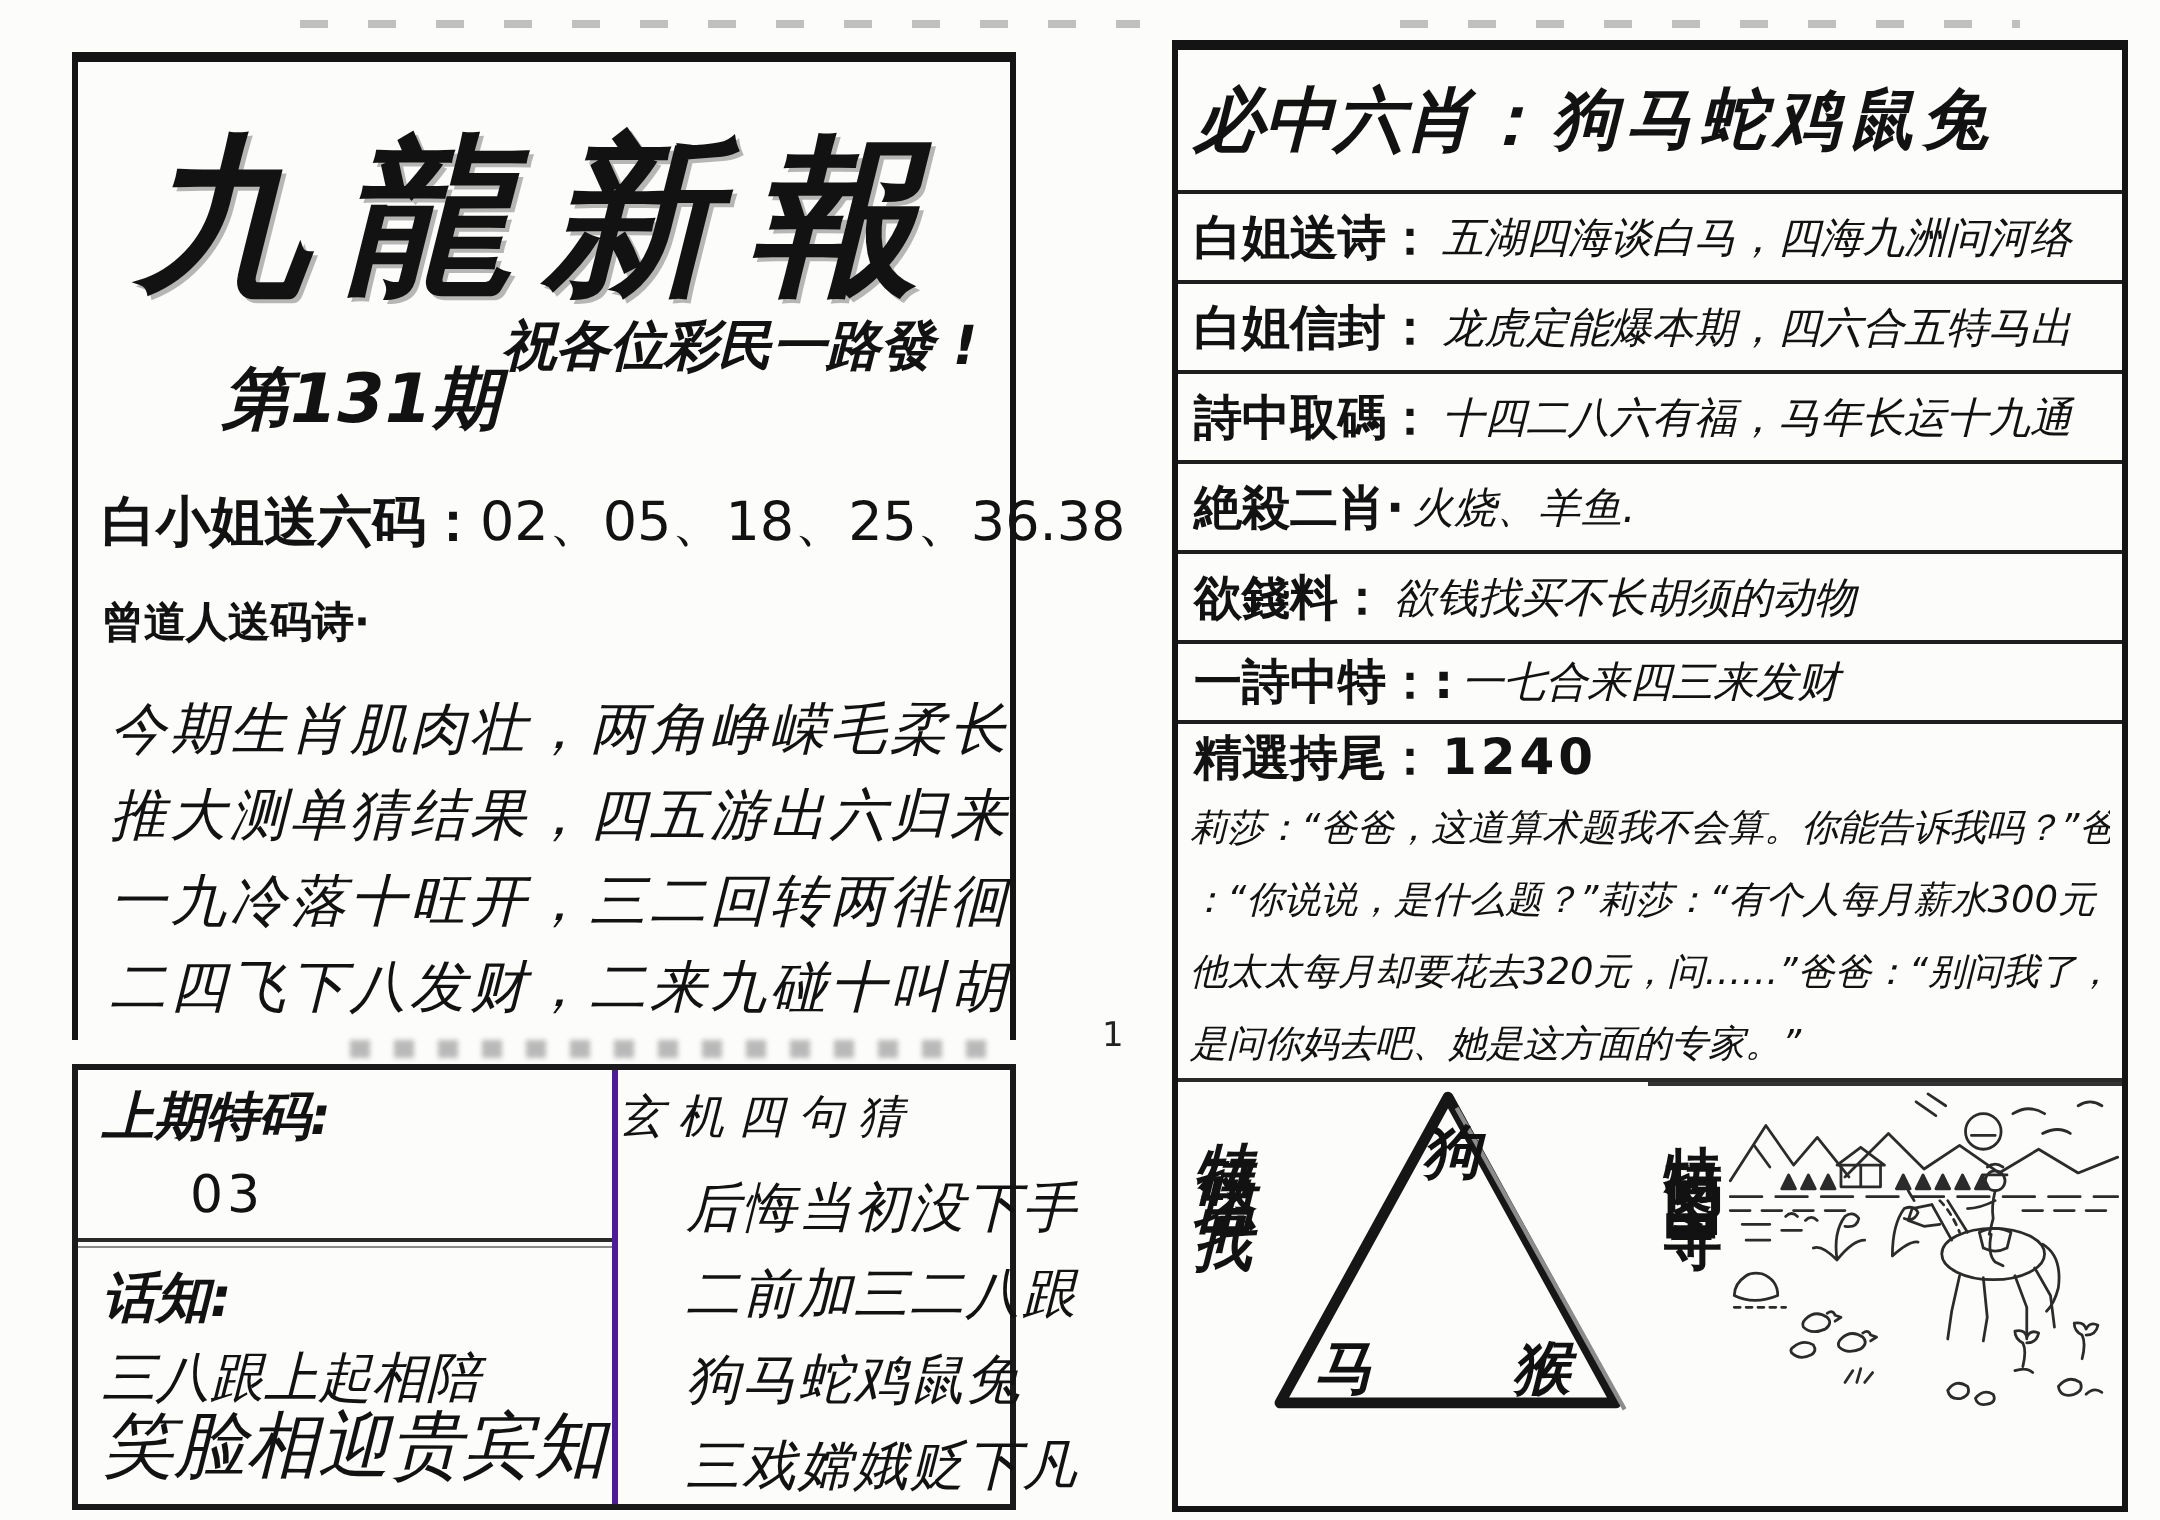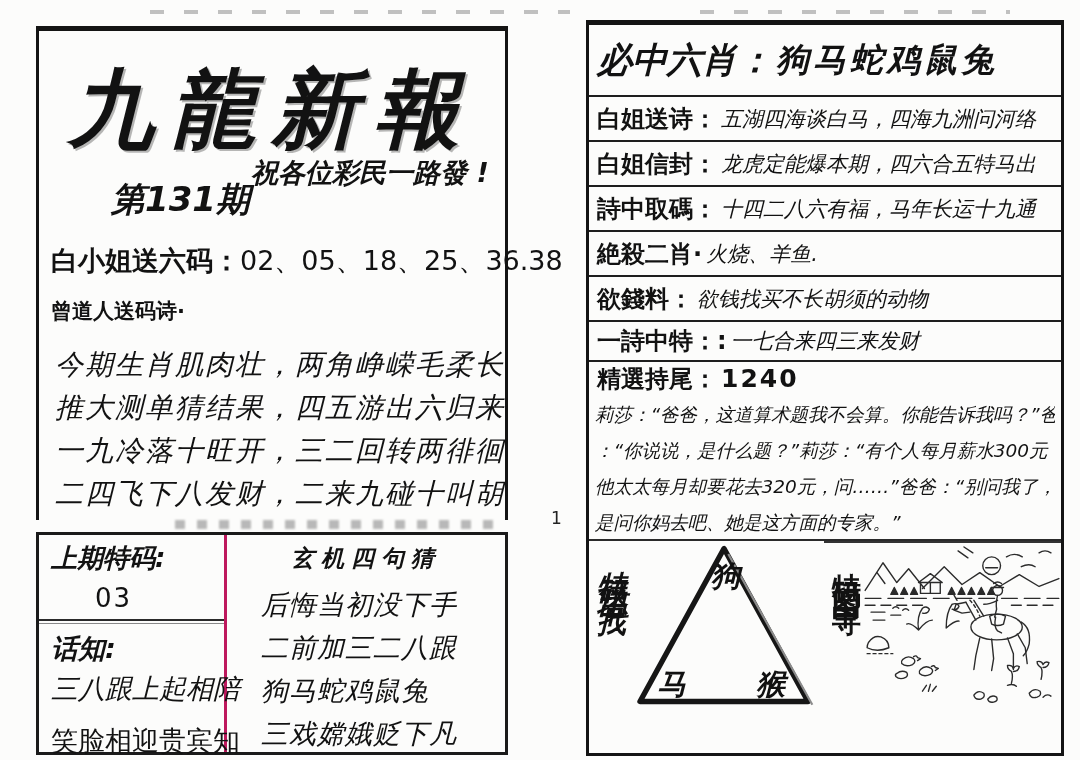--- a/index.html
+++ b/index.html
@@ -33,31 +33,31 @@
   .six-codes .lbl{font-weight:900;}
   .poem-heading{position:absolute;left:12px;top:266px;font-size:21px;font-weight:900;}
   .poem{position:absolute;left:16px;top:312px;width:450px;}
   .poem .line{font-size:28px;line-height:43px;letter-spacing:2px;font-style:italic;white-space:nowrap;}
 
   
   .box-bl{
     position:absolute;left:36px;top:532px;width:472px;height:223px;
     border:3px solid #1a1a1a;box-sizing:border-box;display:flex;
   }
-  .bl-left{width:188px;border-right:3px solid #be185d;position:relative;box-sizing:border-box;}
+  .bl-left{width:270px;border-right:3px solid #4c1d95;position:relative;box-sizing:border-box;}
   .bl-right{flex:1;position:relative;}
   .bl-last-label{position:absolute;left:12px;top:6px;font-size:26px;font-weight:900;font-style:italic;}
   .bl-last-value{position:absolute;left:56px;top:48px;font-size:26px;letter-spacing:2px;}
   .bl-divider{position:absolute;left:0;top:84px;width:100%;height:5px;
     border-top:2px solid #2a2a2a;border-bottom:1px solid #8a8a8a;box-sizing:border-box;}
   .bl-notice-label{position:absolute;left:12px;top:96px;font-size:27px;font-weight:900;font-style:italic;}
   .bl-notice-1{position:absolute;left:12px;top:136px;font-size:27px;font-style:italic;white-space:nowrap;}
-  .bl-notice-2{position:absolute;left:12px;top:188px;font-size:27px;white-space:nowrap;}
-  .bl-riddle-heading{position:absolute;left:0;top:8px;width:100%;text-align:center;
-    font-size:23px;font-weight:700;font-style:italic;letter-spacing:7px;}
+  .bl-notice-2{position:absolute;left:12px;top:164px;font-size:36px;font-style:italic;white-space:nowrap;}
+  .bl-riddle-heading{position:absolute;left:0;top:8px;width:100%;text-align:left;
+    font-size:23px;font-weight:400;font-style:italic;letter-spacing:7px;}
   .bl-riddle-lines{position:absolute;left:34px;top:48px;}
   .bl-riddle-lines .line{font-size:27px;line-height:43px;font-style:italic;white-space:nowrap;letter-spacing:1px;}
 
   
   .panel-right{
     position:absolute;left:586px;top:20px;width:478px;height:736px;
     border:3px solid #141414;border-top:5px solid #141414;box-sizing:border-box;
   }
   .tip-row{display:flex;align-items:center;border-bottom:2px solid #1e1e1e;
     padding:0 8px;box-sizing:border-box;white-space:nowrap;overflow:hidden;}

